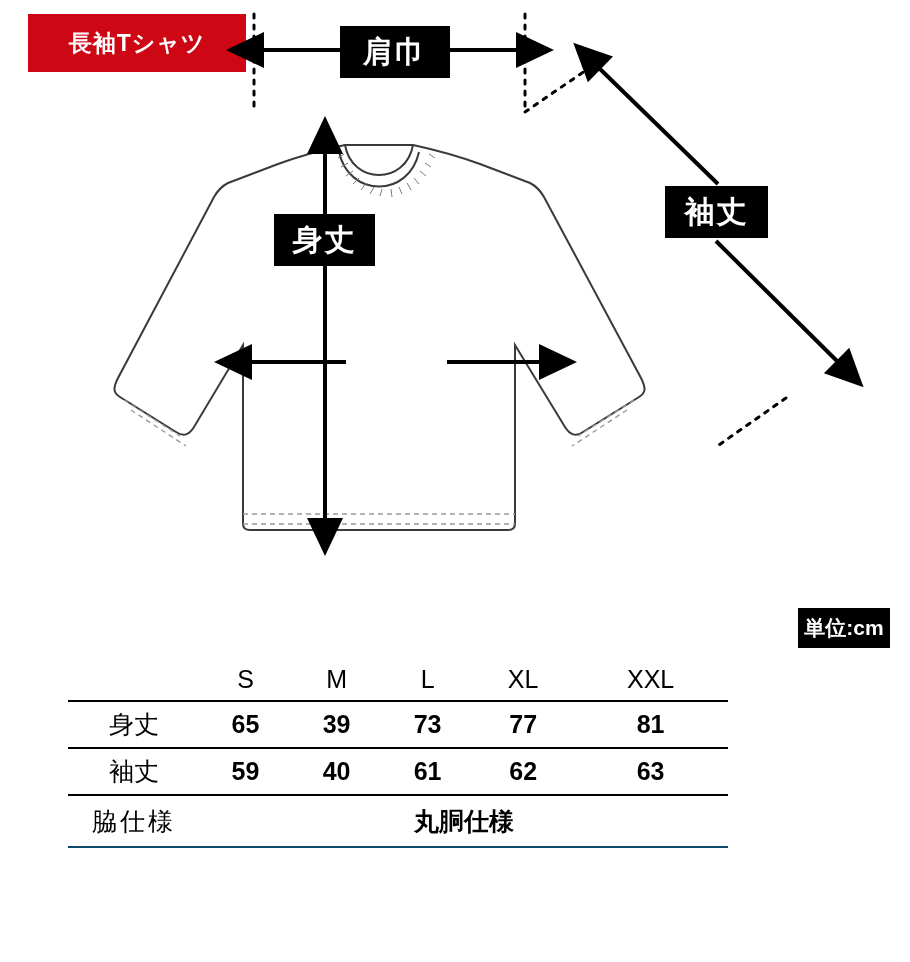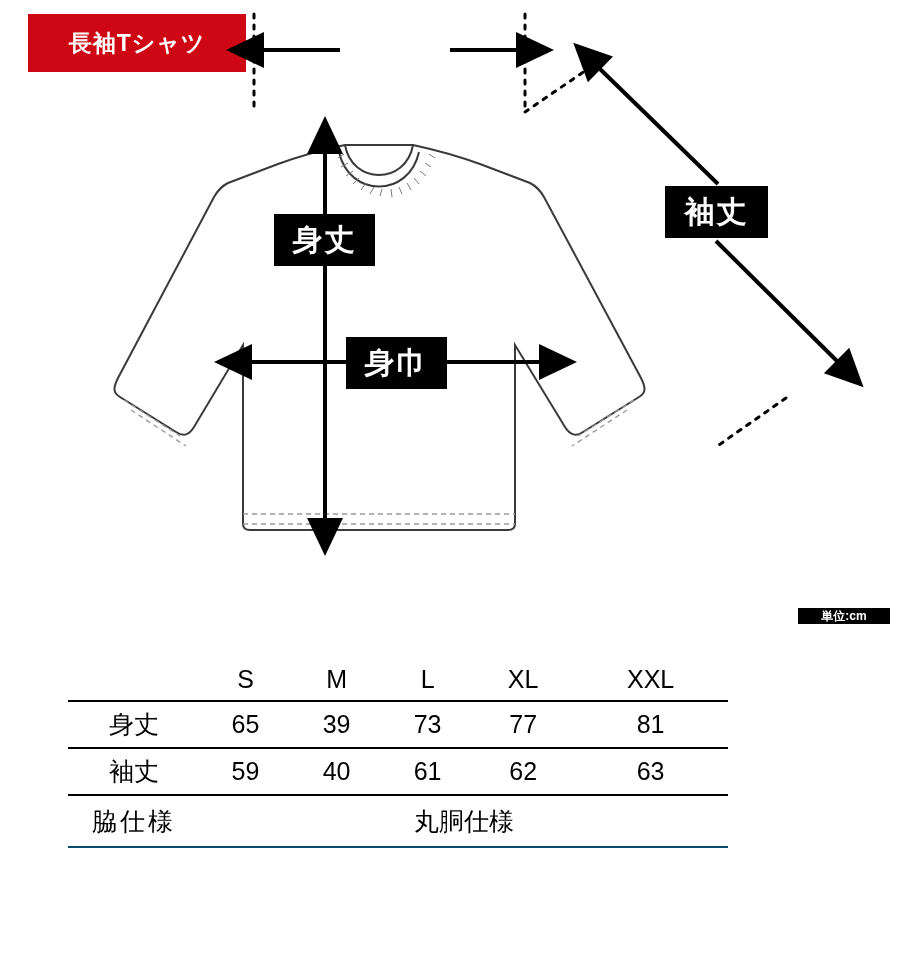--- a/index.html
+++ b/index.html
@@ -46,22 +46,22 @@
     display: flex;
     align-items: center;
     justify-content: center;
     letter-spacing: 2px;
   }
   .chip-katahaba { left: 340px; top: 26px;  width: 110px; height: 52px; font-size: 30px; }
   .chip-sodetake { left: 665px; top: 186px; width: 103px; height: 52px; font-size: 30px; }
   .chip-mitake   { left: 274px; top: 214px; width: 101px; height: 52px; font-size: 30px; }
   .chip-mihaba   { left: 346px; top: 337px; width: 101px; height: 52px; font-size: 30px; }
   .chip-unit {
-    left: 798px; top: 608px; width: 92px; height: 16px;
-    font-size: 12px; font-weight: bold; letter-spacing: 0; text-align: center;
+    left: 798px; top: 608px; width: 92px; height: 40px;
+    font-size: 21px; font-weight: bold; letter-spacing: 0; text-align: center;
   }
 
   
   #art {
     position: absolute;
     left: 0; top: 0;
     width: 910px;
     height: 620px;
   }
 
@@ -75,21 +75,21 @@
   table.size-table {
     border-collapse: collapse;
     width: 660px;
     font-size: 25px;
   }
   table.size-table th,
   table.size-table td {
     text-align: center;
     padding: 0;
     height: 45px;
-    font-weight: normal;
+    font-weight: bold;
   }
   table.size-table thead th {
     border: none;
     font-size: 25px;
     font-weight: normal;
     height: 42px;
   }
   table.size-table thead th.corner { width: 132px; }
   table.size-table tbody tr { border-top: 2px solid #000000; }
   table.size-table tbody tr:last-child { border-bottom: 2px solid #0c4a6e; }
@@ -204,23 +204,23 @@
       <line x1="325" y1="214" x2="325" y2="152" stroke="#000" stroke-width="4" marker-end="url(#arrR)"></line>
       <line x1="325" y1="266" x2="325" y2="520" stroke="#000" stroke-width="4" marker-end="url(#arrR)"></line>
     </g>
 
     <g>
       <line x1="346" y1="362" x2="250" y2="362" stroke="#000" stroke-width="4" marker-end="url(#arrR)"></line>
       <line x1="447" y1="362" x2="541" y2="362" stroke="#000" stroke-width="4" marker-end="url(#arrR)"></line>
     </g>
   </svg>
 
+  <div class="chip chip-katahaba">肩巾</div>
   <div class="chip chip-sodetake">袖丈</div>
   <div class="chip chip-mitake">身丈</div>
-  <div class="chip chip-mihaba">身巾</div>
   <div class="chip chip-unit">単位:cm</div>
 
   <div class="table-wrap">
     <table class="size-table">
       <thead>
         <tr>
           <th class="corner"></th>
           <th>S</th>
           <th>M</th>
           <th>L</th>

